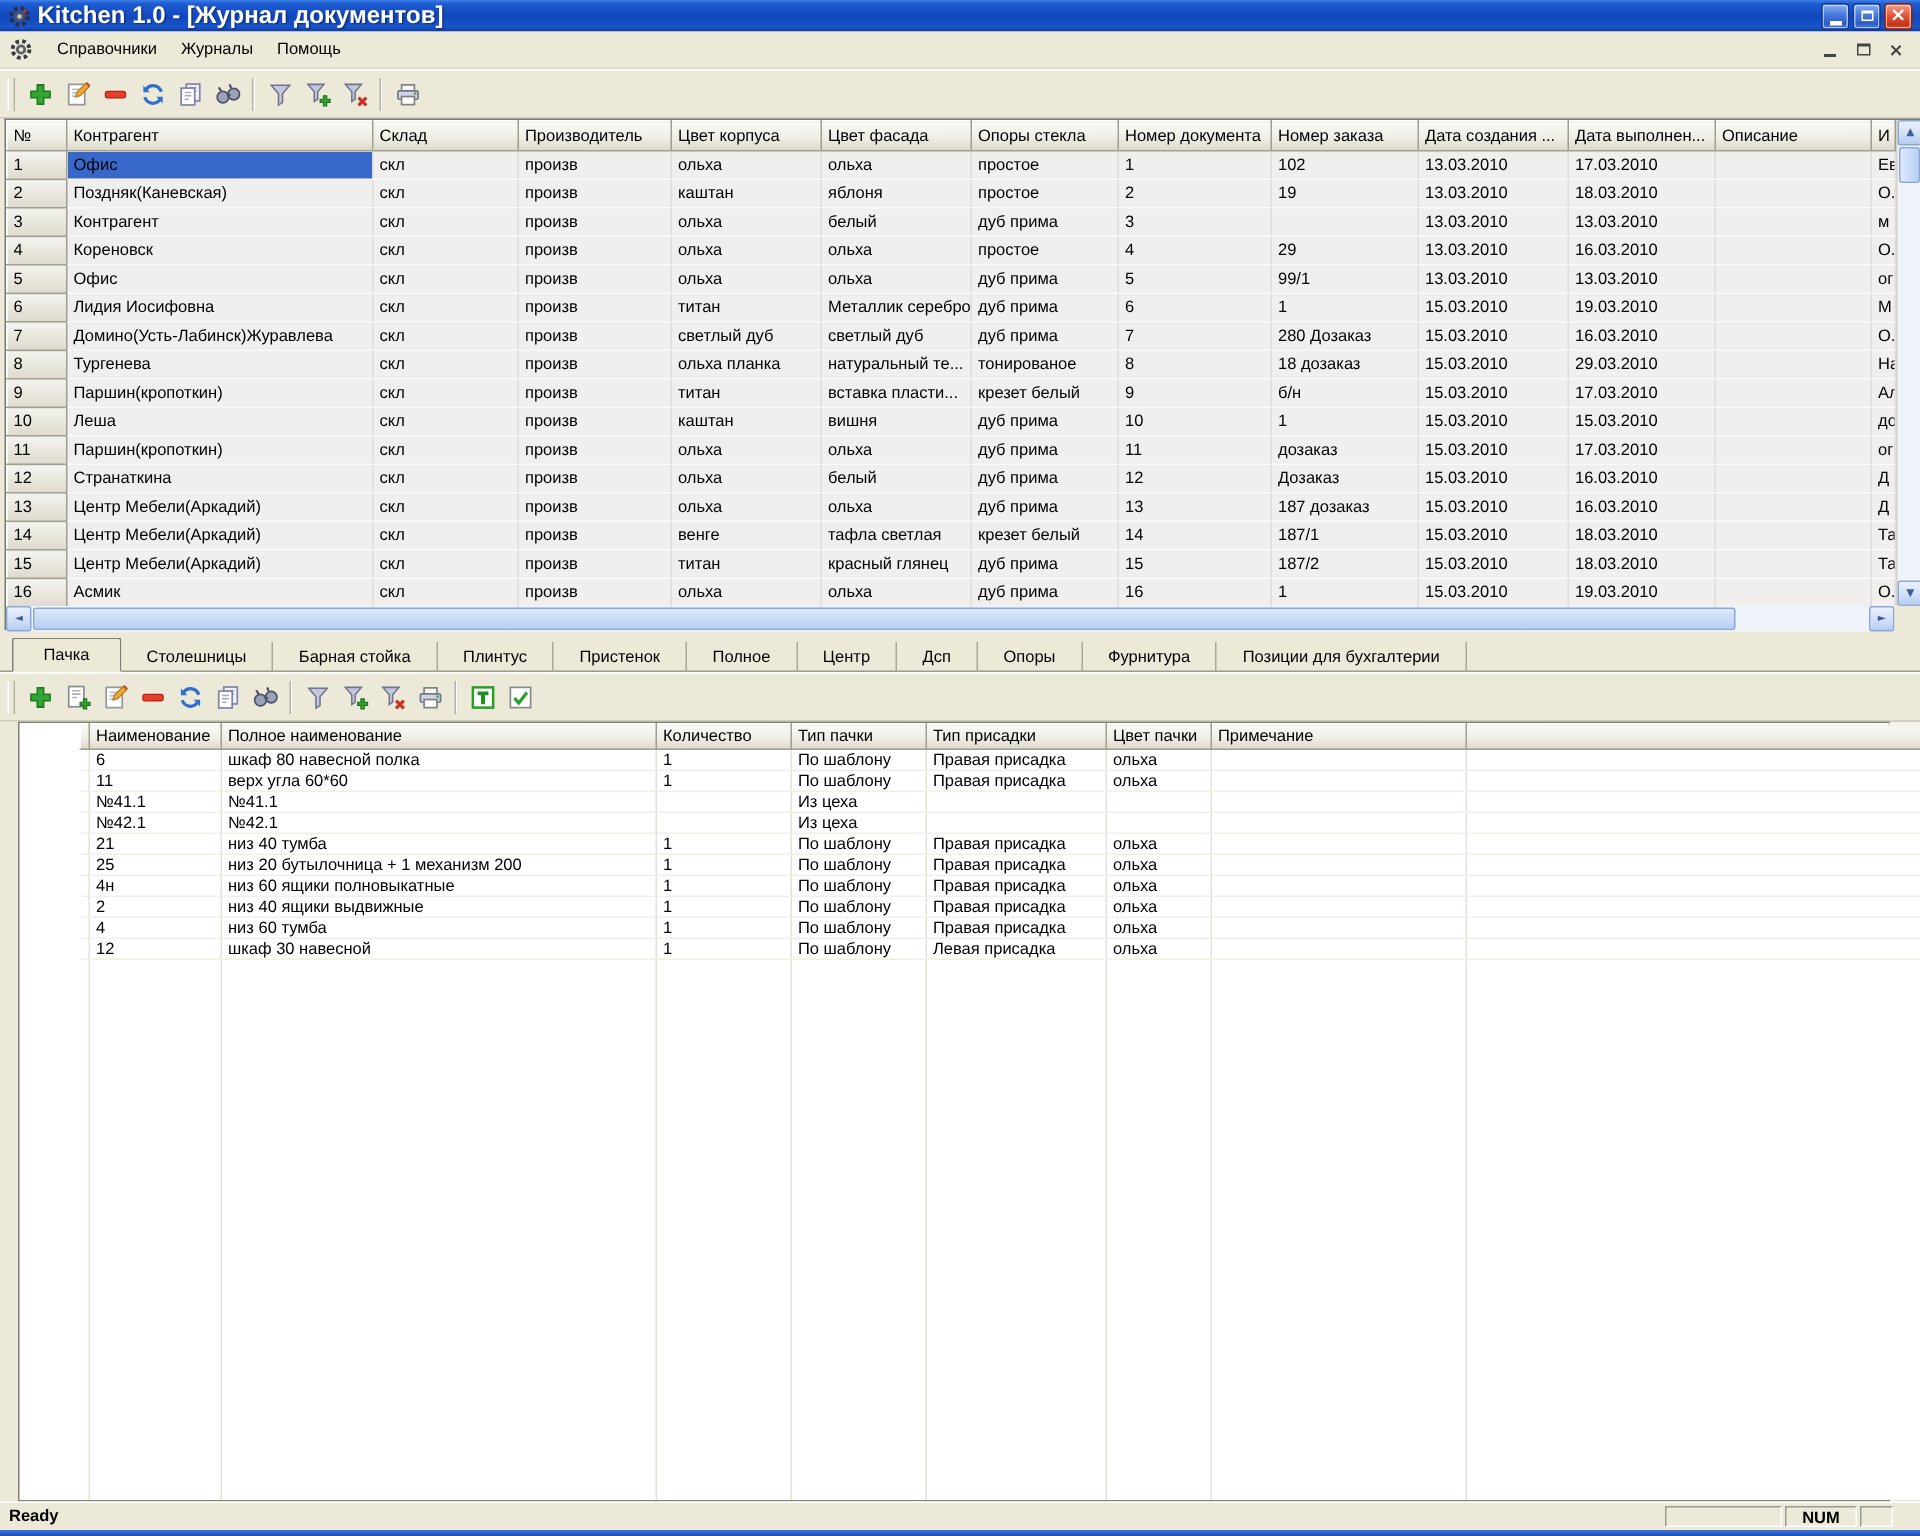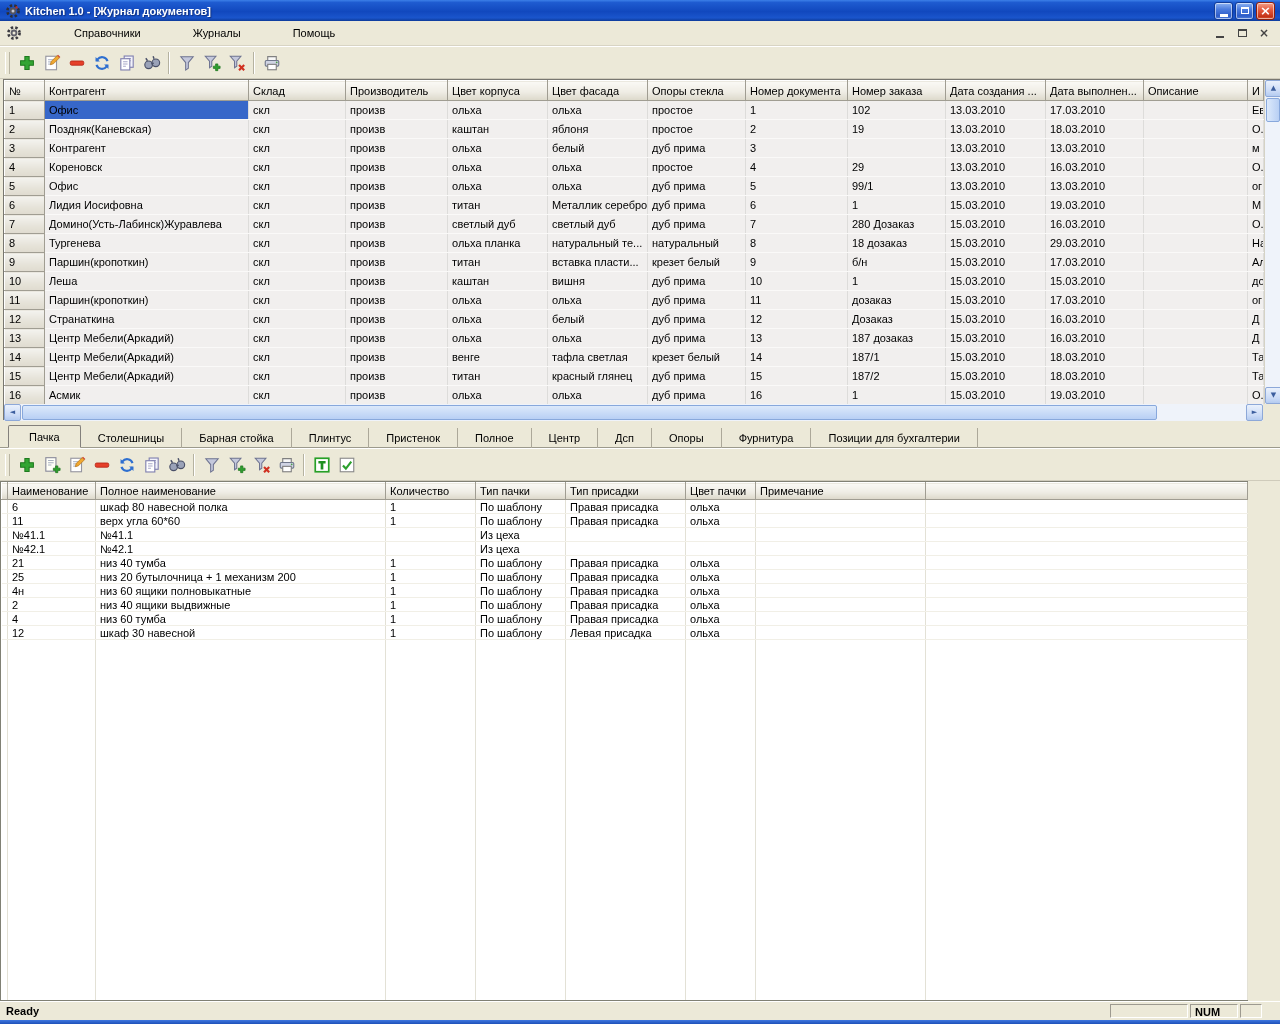--- a/index.html
+++ b/index.html
@@ -11,40 +11,40 @@
     -webkit-font-smoothing:none;
   }
   .window{width:1280px;height:1024px;display:flex;flex-direction:column;}
 
   
   .titlebar{
     height:21px;flex:0 0 21px;display:flex;align-items:center;padding:0 3px;
     background:linear-gradient(180deg,#3C80E8 0%,#1E5BD0 12%,#1148BE 55%,#1A55CC 85%,#0D3A9A 100%);
   }
   .tb-icon{width:16px;height:16px;margin:0 4px 0 2px;display:inline-flex;}
-  .tb-title{color:#FFF;font-weight:bold;font-size:11px;text-shadow:1px 1px 1px #10307E;flex:1;white-space:nowrap;}
+  .tb-title{color:#FFF;font-weight:bold;font-size:16px;text-shadow:1px 1px 1px #10307E;flex:1;white-space:nowrap;}
   .tb-btns{display:flex;gap:2px;margin-right:2px;}
   .wbtn{
     width:19px;height:18px;border-radius:3px;display:inline-flex;align-items:center;justify-content:center;
     background:linear-gradient(180deg,#8FB4F2 0%,#4A7BDE 40%,#2E5CC8 80%,#4E7EDC 100%);
     box-shadow:inset 0 0 0 1px rgba(255,255,255,.55);
     border:1px solid #123C96;box-sizing:border-box;
   }
   .wbtn.close{background:linear-gradient(180deg,#F4A08A 0%,#E3573B 45%,#C43318 85%,#D8552F 100%);border-color:#8E1F0C;}
   .g-min{width:8px;height:3px;background:#FFF;margin-top:9px;}
   .g-rest{width:8px;height:7px;border:1px solid #FFF;border-top:2px solid #FFF;box-sizing:border-box;}
   .g-x{color:#FFF;font-weight:bold;font-size:13px;line-height:13px;font-family:"DejaVu Sans",sans-serif;}
 
   
   .menubar{
     height:25px;flex:0 0 25px;display:flex;align-items:center;background:#ECE9D8;
     border-bottom:1px solid #D8D4C4;box-sizing:border-box;padding-left:4px;
   }
   .menu-appicon{width:16px;height:16px;margin:0 8px 0 2px;display:inline-flex;}
-  .menu-item{padding:3px 8px;cursor:default;margin-left:36px;}
+  .menu-item{padding:3px 8px;cursor:default;}
   .mdi-btns{margin-left:auto;display:flex;align-items:center;gap:6px;margin-right:8px;}
   .mbtn{width:16px;height:14px;display:inline-flex;align-items:center;justify-content:center;}
   .m-min{width:8px;height:2px;background:#444;margin-top:8px;}
   .m-rest{width:9px;height:8px;border:1px solid #444;border-top:2px solid #444;box-sizing:border-box;}
   .m-x{color:#444;font-weight:bold;font-size:12px;font-family:"DejaVu Sans",sans-serif;}
 
   
   .toolbar{
     height:33px;flex:0 0 33px;display:flex;align-items:center;background:#ECE9D8;
     border-top:1px solid #FFF;border-bottom:1px solid #CFCBBB;box-sizing:border-box;padding-left:4px;
@@ -90,34 +90,34 @@
   .tabbar{flex:0 0 28px;height:28px;margin-top:0;display:flex;align-items:flex-end;padding-left:8px;box-sizing:border-box;position:relative;}
   .tabbar::after{content:"";position:absolute;left:0;right:0;bottom:0;height:1px;background:#9C9A8C;}
   .tab{
     padding:3px 17px 3px 17px;line-height:14px;border-right:1px solid #ACA899;position:relative;z-index:1;cursor:default;text-align:center;
   }
   .tab.active{
     background:#ECE9D8;border:1px solid #83807C;border-bottom:1px solid #ECE9D8;border-radius:2px 2px 0 0;z-index:2;padding:4px 20px 3px 20px;
   }
 
   
-  .detail-area{flex:0 0 520px;height:520px;margin-left:0;width:1248px;box-sizing:border-box;border:1px solid #808074;background:#FFF;}
+  .detail-area{flex:0 0 520px;height:520px;margin-left:12px;width:1248px;box-sizing:border-box;border:1px solid #808074;background:#FFF;padding-left:40px;}
   #detail-table{width:1246px;height:518px;}
   .dh{
     height:16px;background:linear-gradient(180deg,#FAF9F5 0%,#EFEDE5 55%,#DCD8CA 100%);
     border-right:1px solid #A09D92;border-bottom:1px solid #A09D92;border-top:1px solid #FFF;border-left:1px solid #FFF;
   }
   .dtc{height:13px;background:#FFF;border-right:1px solid #E3E1D6;border-bottom:1px solid #F1EFE6;}
   .fc{background:#FFF;border-right:1px solid #E3E1D6;}
 
   
   .statusbar{flex:0 0 19px;height:19px;display:flex;align-items:center;background:#ECE9D8;border-top:1px solid #FFF;box-sizing:border-box;padding:1px 2px;font-weight:bold;}
   .st-ready{flex:1;padding-left:4px;}
   .st-panel{
-    height:14px;line-height:14px;margin-left:2px;padding:0 4px;box-sizing:border-box;text-align:left;
+    height:14px;line-height:14px;margin-left:2px;padding:0 4px;box-sizing:border-box;text-align:center;
     border:1px solid;border-color:#9D9A90 #FFF #FFF #9D9A90;
   }
   .p1{width:78px;}
   .p2{width:48px;}
   .p3{width:22px;margin-right:16px;}
   .bottom-strip{flex:0 0 4px;height:4px;background:linear-gradient(180deg,#3E77E0,#1E50B8);}
 </style>
 </head>
 <body>
 
@@ -382,21 +382,21 @@
               <td class="dc"></td>
               <td class="dc">О.</td>
             </tr>
             <tr>
               <td class="rh">8</td>
               <td class="dc">Тургенева</td>
               <td class="dc">скл</td>
               <td class="dc">произв</td>
               <td class="dc">ольха планка</td>
               <td class="dc">натуральный те...</td>
-              <td class="dc">натуральный</td>
+              <td class="dc">тонированое</td>
               <td class="dc">8</td>
               <td class="dc">18 дозаказ</td>
               <td class="dc">15.03.2010</td>
               <td class="dc">29.03.2010</td>
               <td class="dc"></td>
               <td class="dc">На</td>
             </tr>
             <tr>
               <td class="rh">9</td>
               <td class="dc">Паршин(кропоткин)</td>

